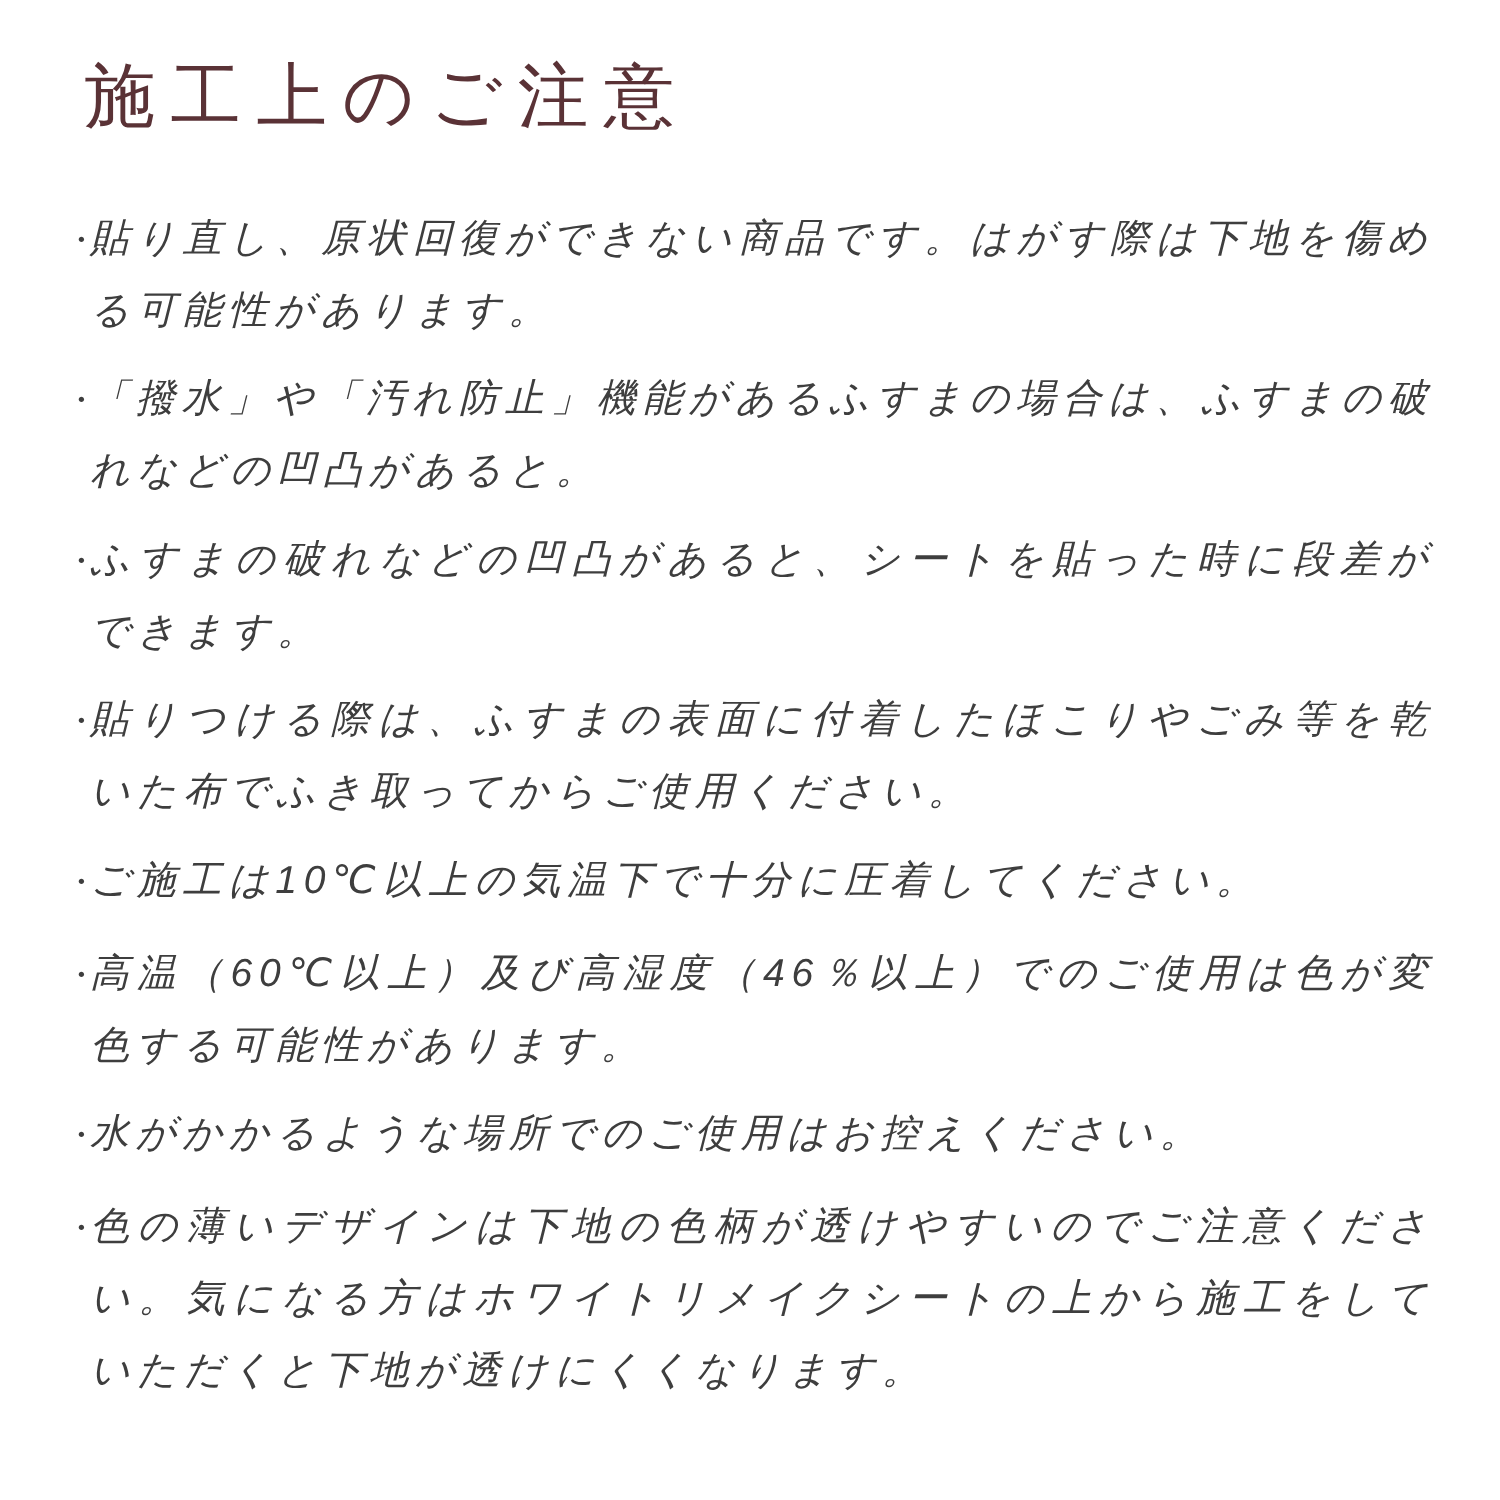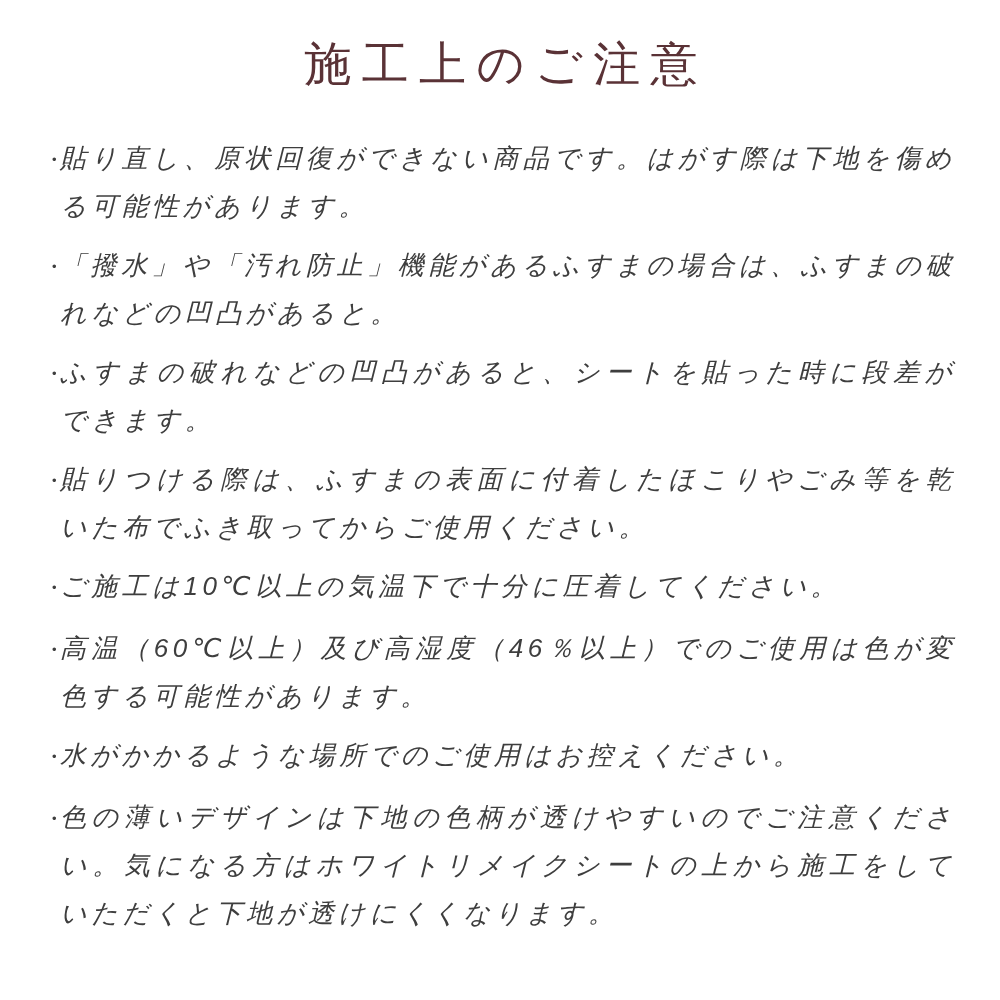--- a/index.html
+++ b/index.html
@@ -20,21 +20,20 @@
     font-weight: 300;
     overflow: hidden;
   }
   .page {
     width: 1000px;
     height: 1000px;
     padding: 36px 44px 0 46px;
   }
   .page-title {
     margin: 0 0 42px 0;
-    text-align: center;
     font-size: 47px;
     font-weight: 400;
     letter-spacing: 0.22em;
     text-indent: 0.22em; 
     color: var(--color-title);
     line-height: 1.2;
     white-space: nowrap;
   }
   .notice-list {
     list-style: none;

